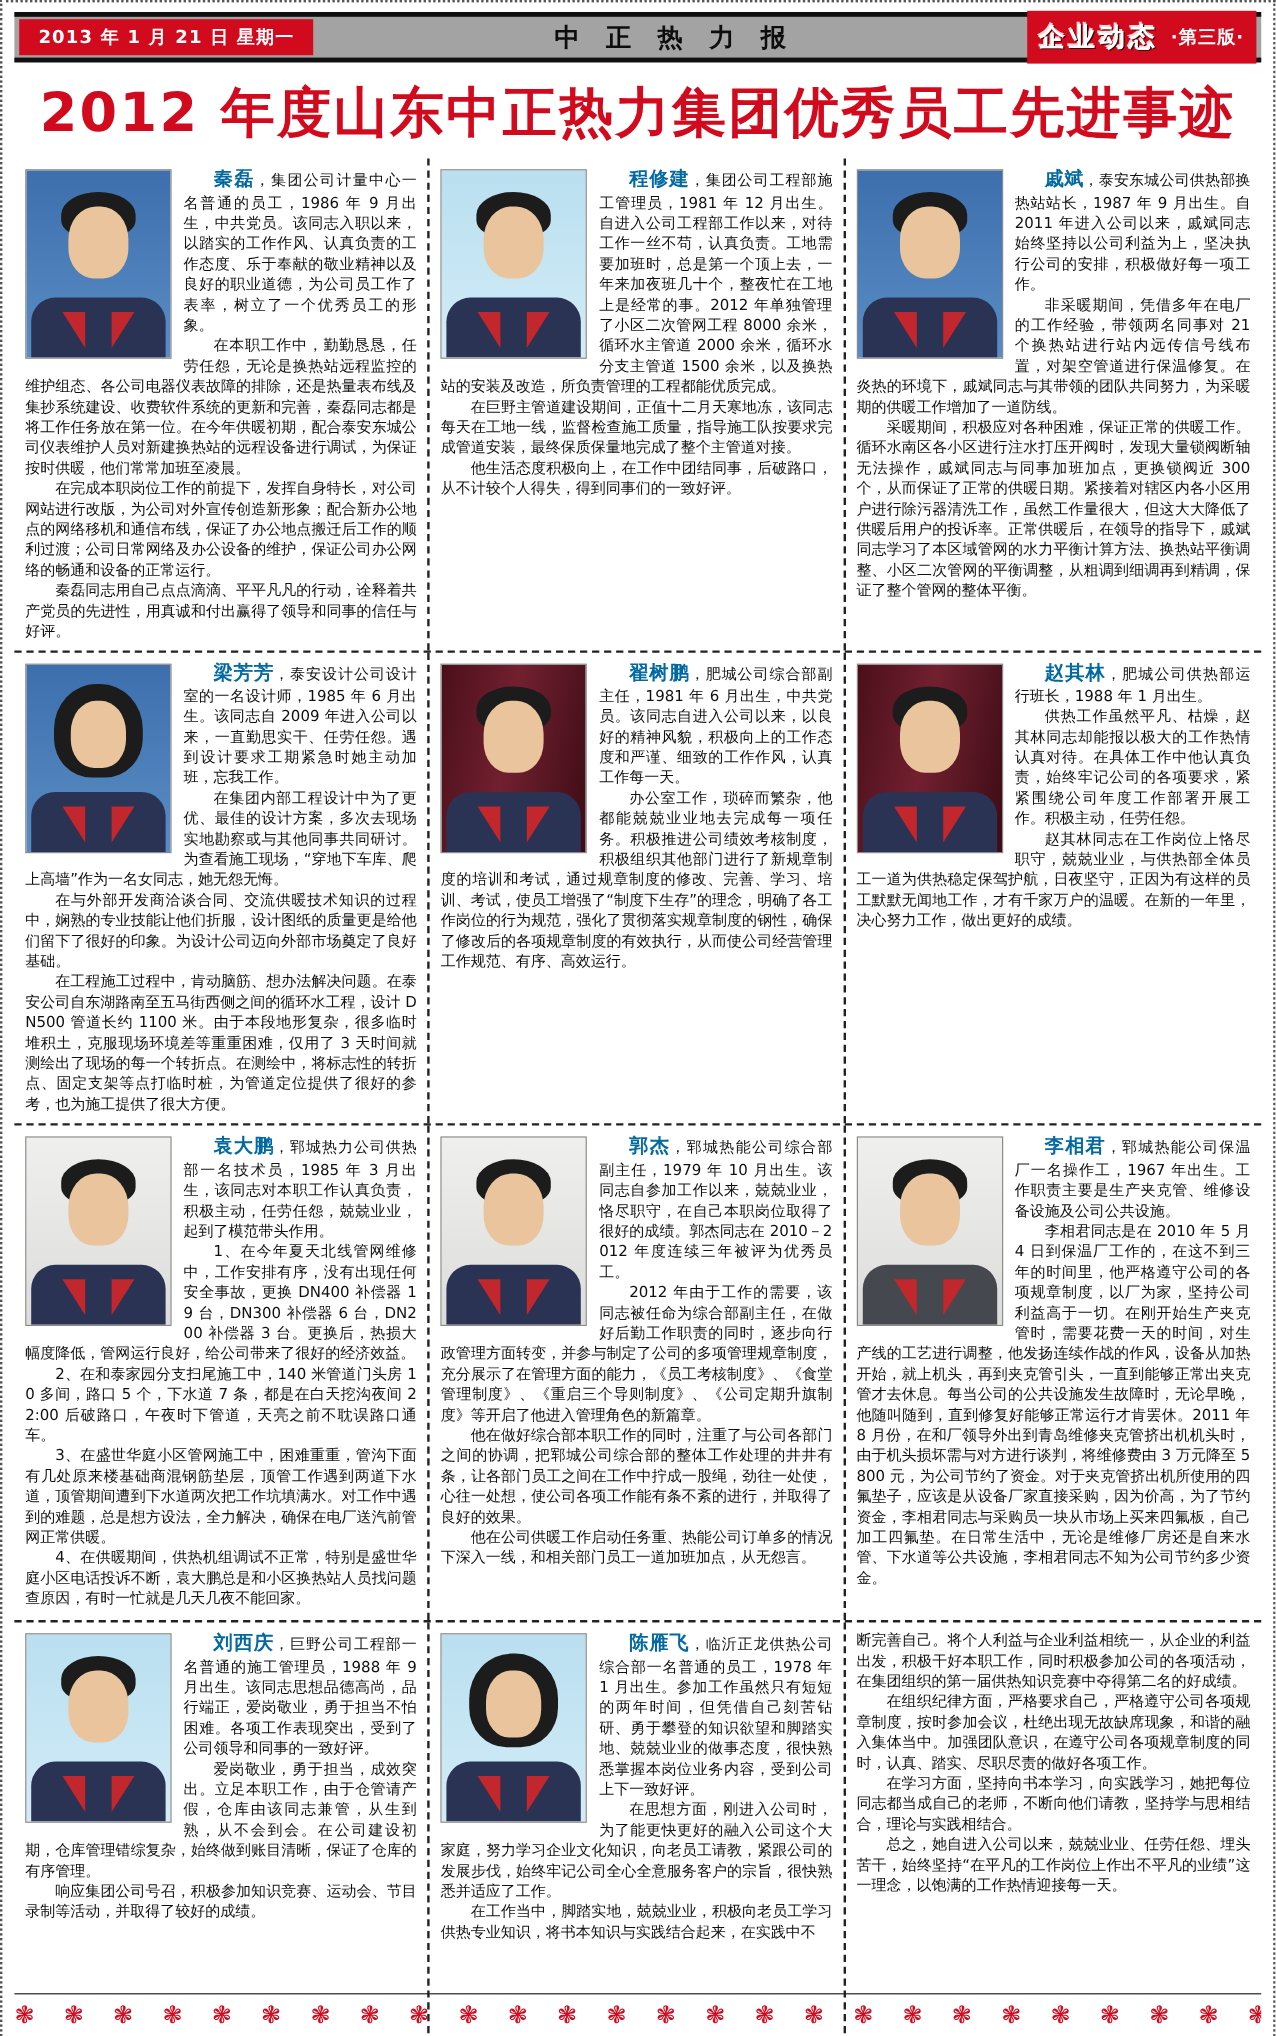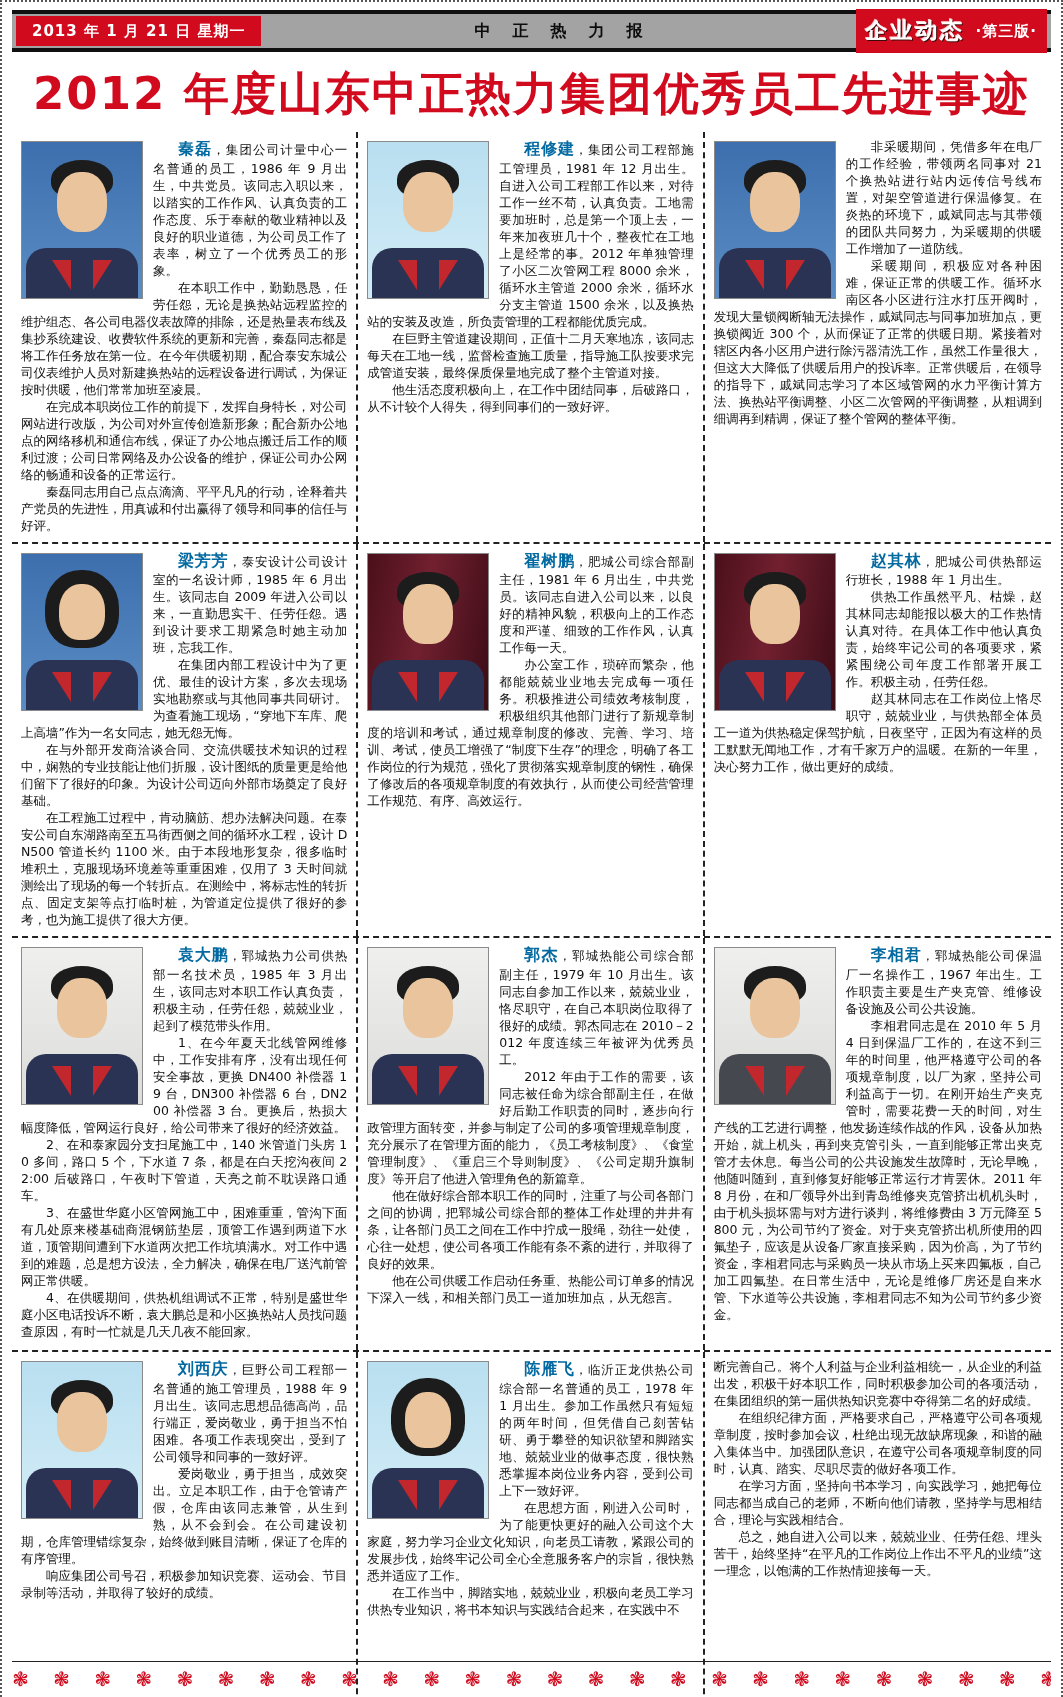--- a/index.html
+++ b/index.html
@@ -13,21 +13,21 @@
   
   .masthead {
     border-top:4px solid #101010; border-bottom:4px solid #101010;
     background:#a3a3a3; height:42px; display:flex; align-items:center;
     justify-content:space-between; padding:0 4px;
   }
   .date-box {
     background:#d10a1e; color:#fff; font-weight:bold; font-size:15px;
     height:30px; display:flex; align-items:center; padding:0 16px; letter-spacing:1px;
   }
-  .paper-title { font-weight:bold; font-size:16px; color:#0d0d0d; letter-spacing:22px; text-indent:22px; }
+  .paper-title { font-weight:bold; font-size:21px; color:#0d0d0d; letter-spacing:22px; text-indent:22px; }
   .right-box { display:flex; align-items:center; height:30px; }
   .section-box {
     background:#d10a1e; color:#fff; height:44px; display:flex; align-items:center; padding:0 10px; gap:10px;
   }
   .section-title {
     font-size:22px; font-weight:bold; color:#ffffff; letter-spacing:3px;
     text-shadow:1px 1px 0 #3a0a0a, -1px -1px 0 #ffd7d7;
   }
   .edition { font-size:15px; font-weight:bold; color:#fff; letter-spacing:1px; }
   
@@ -126,20 +126,21 @@
     </div>
     <div class="col">
       <article class="story">
         <div class="photo bg-blue">
           <div class="ph-hair"></div>
           <div class="ph-head"></div>
           <div class="ph-body"></div>
           <div class="ph-collar-l"></div>
           <div class="ph-collar-r"></div>
         </div>
+        <p class="para"><b class="pname">戚斌</b><span>，泰安东城公司供热部换热站站长，1987 年 9 月出生。自 2011 年进入公司以来，戚斌同志始终坚持以公司利益为上，坚决执行公司的安排，积极做好每一项工作。</span></p>
         <p class="para">非采暖期间，凭借多年在电厂的工作经验，带领两名同事对 21 个换热站进行站内远传信号线布置，对架空管道进行保温修复。在炎热的环境下，戚斌同志与其带领的团队共同努力，为采暖期的供暖工作增加了一道防线。</p>
         <p class="para">采暖期间，积极应对各种困难，保证正常的供暖工作。循环水南区各小区进行注水打压开阀时，发现大量锁阀断轴无法操作，戚斌同志与同事加班加点，更换锁阀近 300 个，从而保证了正常的供暖日期。紧接着对辖区内各小区用户进行除污器清洗工作，虽然工作量很大，但这大大降低了供暖后用户的投诉率。正常供暖后，在领导的指导下，戚斌同志学习了本区域管网的水力平衡计算方法、换热站平衡调整、小区二次管网的平衡调整，从粗调到细调再到精调，保证了整个管网的整体平衡。</p>
       </article>
     </div>
   </div>
 
   <div class="row row2">
     <div class="col">
       <article class="story">
         <div class="photo bg-blue female">

